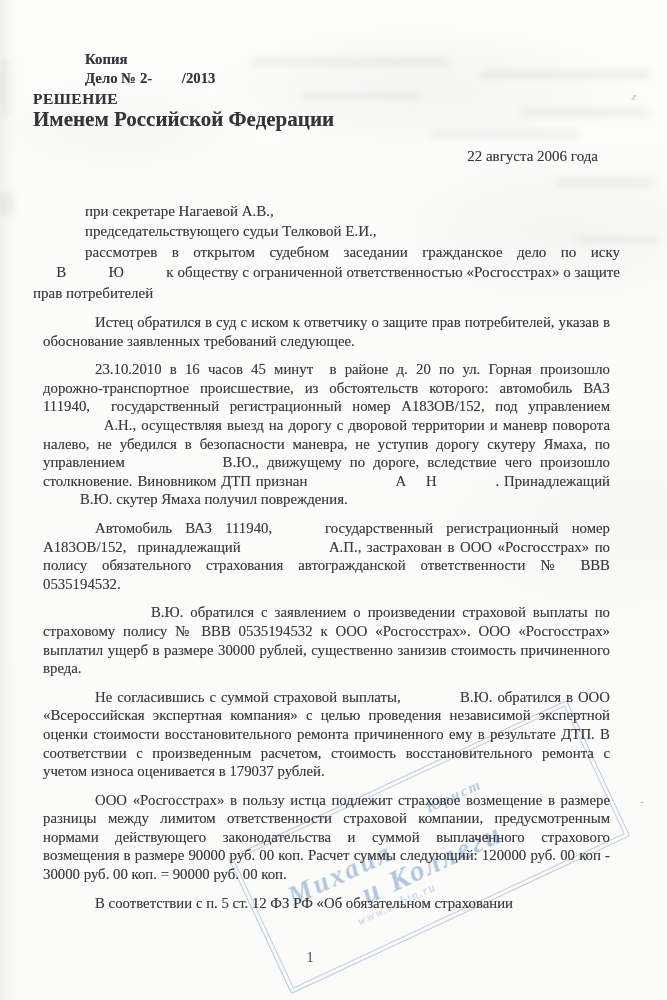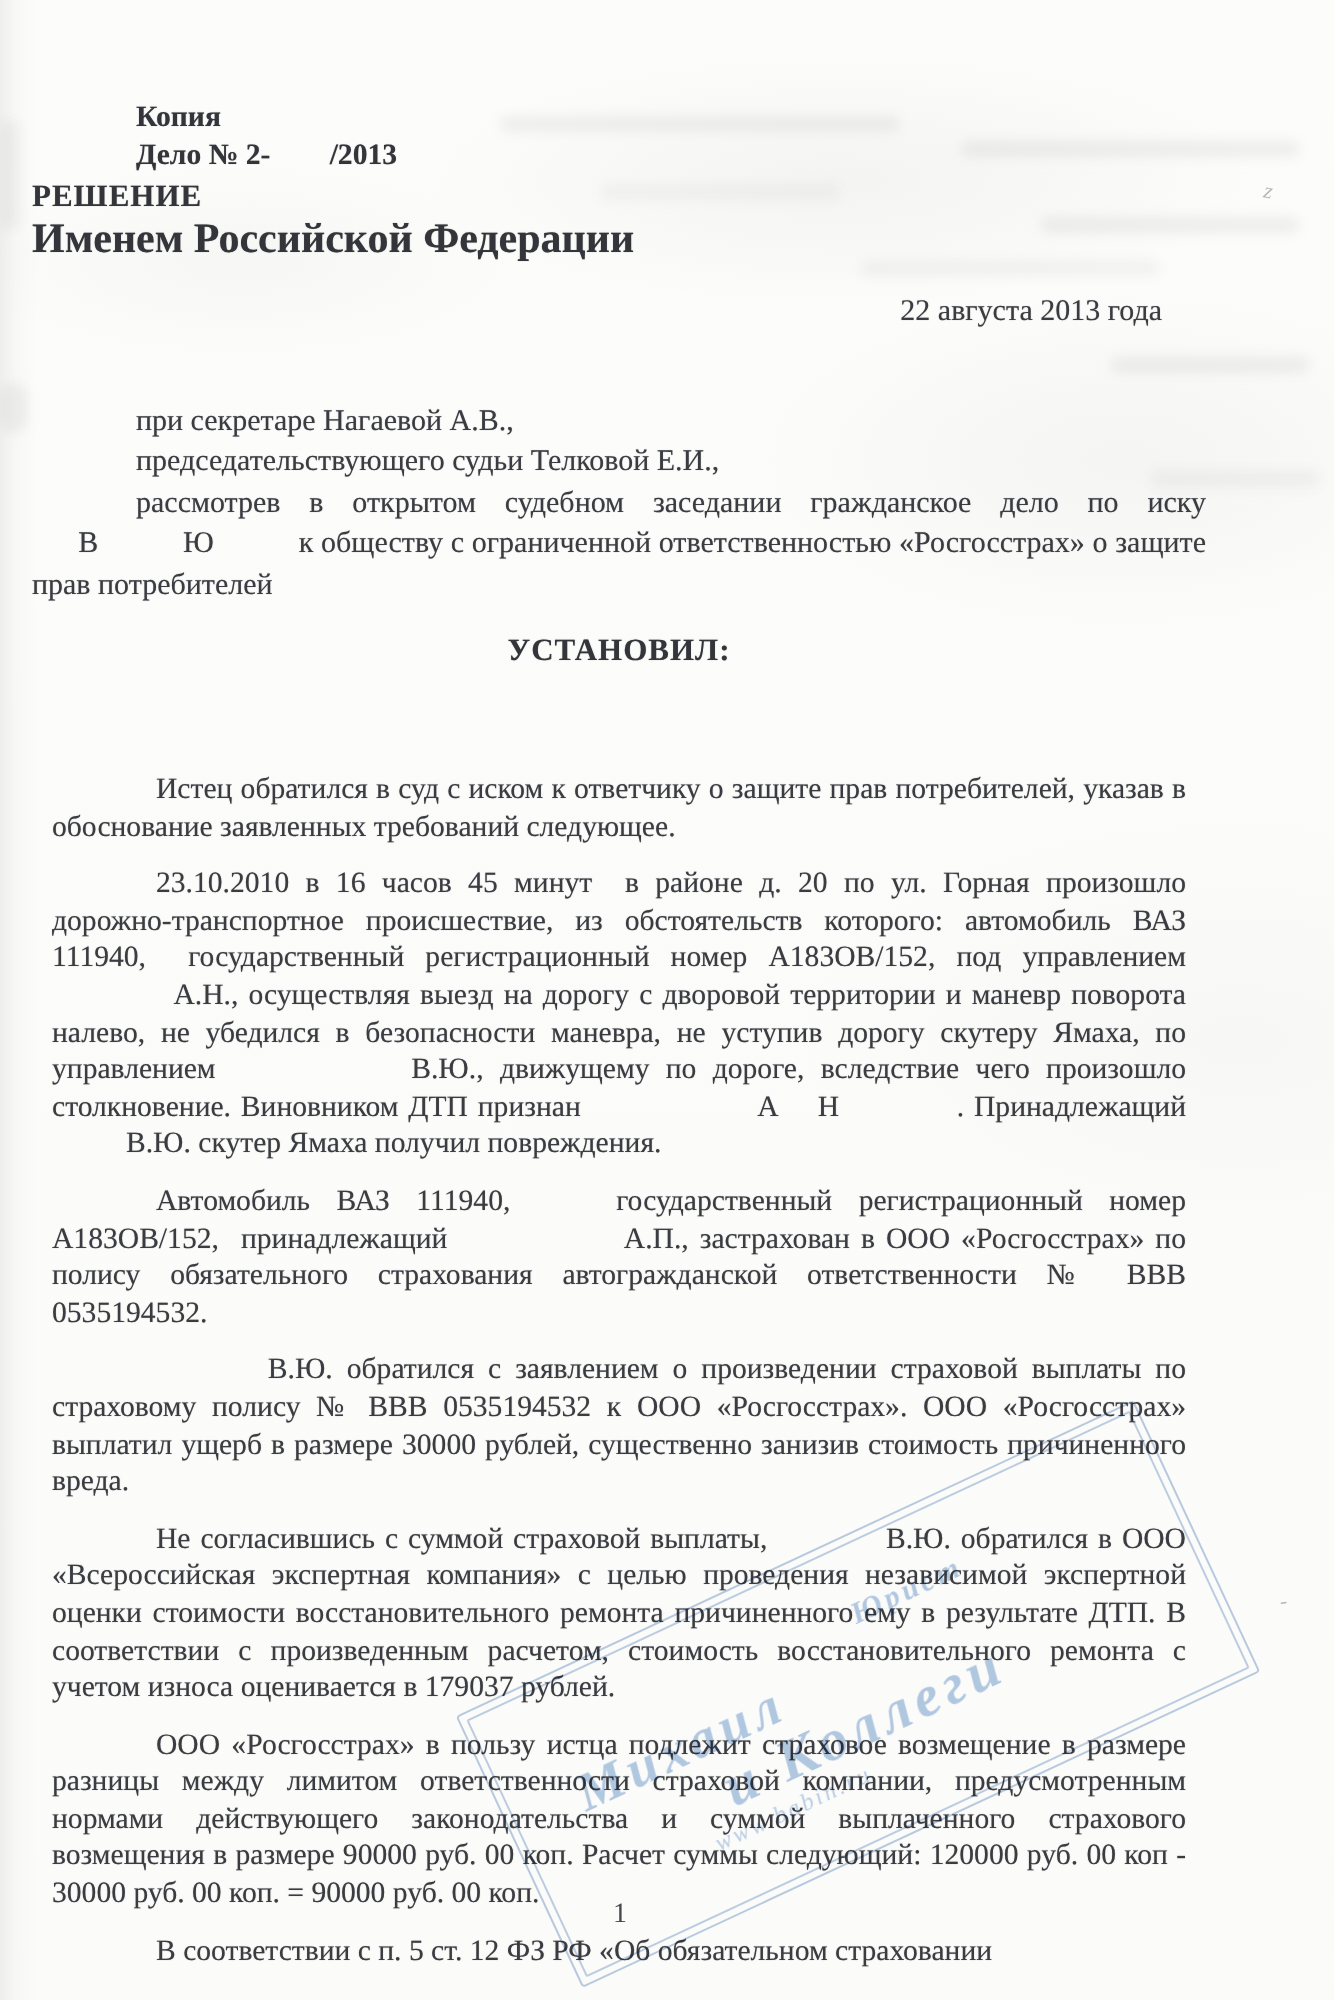--- a/index.html
+++ b/index.html
@@ -12,21 +12,21 @@
     position:absolute;inset:0;
     background:
       radial-gradient(ellipse 300px 90px at 420px 90px, rgba(170,170,165,0.10), rgba(0,0,0,0) 70%),
       radial-gradient(ellipse 260px 120px at 560px 230px, rgba(170,170,165,0.09), rgba(0,0,0,0) 70%),
       radial-gradient(ellipse 200px 70px at 120px 130px, rgba(175,175,170,0.07), rgba(0,0,0,0) 70%),
       radial-gradient(ellipse 320px 160px at 620px 520px, rgba(180,180,175,0.06), rgba(0,0,0,0) 70%),
       linear-gradient(90deg, rgba(120,120,118,0.10) 0px, rgba(120,120,118,0.03) 8px, rgba(0,0,0,0) 18px),
       linear-gradient(0deg, #fbfbf9, #fcfcfb);
   }
   .doc{
-    position:absolute;left:16px;top:50px;width:587px;
+    position:absolute;left:33px;top:50px;width:587px;
     color:#3b3c41;font-size:14.8px;line-height:18.6px;
     text-shadow:0 0 .5px rgba(59,60,65,.5);
   }
   .copy-label,.case-number{margin-left:52px;font-weight:bold;color:#34353a;line-height:19px;}
   .doc-title{text-align:left;font-weight:bold;color:#34353a;font-size:15.5px;line-height:20px;margin-top:1px;letter-spacing:.5px;}
   .doc-subtitle{font-weight:bold;color:#34353a;font-size:21px;line-height:20px;}
   .doc-date{text-align:right;padding-right:22px;margin-top:17px;font-size:15px;line-height:20px;}
   .intro{margin-top:35px;line-height:20.4px;font-size:15px;}
   .intro p{margin:0;text-indent:52px;text-align:justify;}
   .section-heading{text-align:center;font-weight:bold;color:#34353a;font-size:15.5px;margin:13px 0 50px 0;letter-spacing:.5px;line-height:20px;}
@@ -72,29 +72,28 @@
   <div class="artifact smudge" style="left:0px;top:60px;width:10px;height:55px;opacity:.9;"></div>
   <div class="artifact smudge" style="left:0px;top:192px;width:14px;height:24px;"></div>
   <div class="artifact mark" style="left:632px;top:90px;transform:rotate(12deg);">z</div>
   <div class="artifact mark" style="left:640px;top:795px;transform:rotate(-8deg);">-</div>
 
   <div class="doc">
     <div class="copy-label">Копия</div>
     <div class="case-number">Дело № 2-&nbsp;&nbsp;&nbsp;&nbsp;&nbsp;&nbsp;&nbsp;&nbsp;/2013</div>
     <div class="doc-title">РЕШЕНИЕ</div>
     <div class="doc-subtitle">Именем Российской Федерации</div>
-    <div class="doc-date">22 августа 2013 года</div>
+    <div class="doc-date">22 августа 2006 года</div>
 
     <div class="intro">
         <p>при секретаре Нагаевой А.В.,</p>
         <p>председательствующего судьи Телковой Е.И.,</p>
         <p>рассмотрев в открытом судебном заседании гражданское дело по иску &nbsp;&nbsp;&nbsp;&nbsp;&nbsp;&nbsp;В&nbsp;&nbsp;&nbsp;&nbsp;&nbsp;&nbsp;&nbsp;&nbsp;&nbsp;&nbsp;&nbsp;Ю&nbsp;&nbsp;&nbsp;&nbsp;&nbsp;&nbsp;&nbsp;&nbsp;&nbsp;&nbsp; к обществу с ограниченной ответственностью «Росгосстрах» о защите прав потребителей</p>
       </div>
 
-    <div class="section-heading">УСТАНОВИЛ:</div>
 
     <div class="paras">
         <p>Истец обратился в суд с иском к ответчику о защите прав потребителей, указав в обоснование заявленных требований следующее.</p>
         <p>23.10.2010 в 16 часов 45 минут &nbsp;в районе д. 20 по ул. Горная произошло дорожно-транспортное происшествие, из обстоятельств которого: автомобиль ВАЗ 111940, &nbsp;государственный регистрационный номер А183ОВ/152, под управлением &nbsp;&nbsp;&nbsp;&nbsp;&nbsp;&nbsp;&nbsp;&nbsp;&nbsp;&nbsp;&nbsp;&nbsp;А.Н., осуществляя выезд на дорогу с дворовой территории и маневр поворота налево, не убедился в безопасности маневра, не уступив дорогу скутеру Ямаха, по управлением &nbsp;&nbsp;&nbsp;&nbsp;&nbsp;&nbsp;&nbsp;&nbsp;&nbsp;&nbsp;&nbsp;В.Ю., движущему по дороге, вследствие чего произошло столкновение. Виновником ДТП признан &nbsp;&nbsp;&nbsp;&nbsp;&nbsp;&nbsp;&nbsp;&nbsp;&nbsp;&nbsp;&nbsp;&nbsp;&nbsp;&nbsp;&nbsp;&nbsp;&nbsp;А&nbsp;&nbsp;&nbsp;&nbsp;Н&nbsp;&nbsp;&nbsp;&nbsp;&nbsp;&nbsp;&nbsp;&nbsp;&nbsp;&nbsp;&nbsp;&nbsp;. Принадлежащий &nbsp;&nbsp;&nbsp;&nbsp;&nbsp;&nbsp;&nbsp;&nbsp;&nbsp;&nbsp;В.Ю. скутер Ямаха получил повреждения.</p>
         <p>Автомобиль ВАЗ 111940, &nbsp;&nbsp;&nbsp;государственный регистрационный номер А183ОВ/152, &nbsp;принадлежащий &nbsp;&nbsp;&nbsp;&nbsp;&nbsp;&nbsp;&nbsp;&nbsp;&nbsp;&nbsp;&nbsp;&nbsp;&nbsp;&nbsp;&nbsp;А.П., застрахован в ООО «Росгосстрах» по полису обязательного страхования автогражданской ответственности № ВВВ 0535194532.</p>
         <p>&nbsp;&nbsp;&nbsp;&nbsp;&nbsp;&nbsp;&nbsp;&nbsp;В.Ю. обратился с заявлением о произведении страховой выплаты по страховому полису № ВВВ 0535194532 к ООО «Росгосстрах». ООО «Росгосстрах» выплатил ущерб в размере 30000 рублей, существенно занизив стоимость причиненного вреда.</p>
         <p>Не согласившись с суммой страховой выплаты, &nbsp;&nbsp;&nbsp;&nbsp;&nbsp;&nbsp;&nbsp;&nbsp;&nbsp;&nbsp;&nbsp;В.Ю. обратился в ООО «Всероссийская экспертная компания» с целью проведения независимой экспертной оценки стоимости восстановительного ремонта причиненного ему в результате ДТП. В соответствии с произведенным расчетом, стоимость восстановительного ремонта с учетом износа оценивается в 179037 рублей.</p>
         <p>ООО «Росгосстрах» в пользу истца подлежит страховое возмещение в размере разницы между лимитом ответственности страховой компании, предусмотренным нормами действующего законодательства и суммой выплаченного страхового возмещения в размере 90000 руб. 00 коп. Расчет суммы следующий: 120000 руб. 00 коп - 30000 руб. 00 коп. = 90000 руб. 00 коп.</p>
         <p>В соответствии с п. 5 ст. 12 ФЗ РФ «Об обязательном страховании</p>
       </div>

